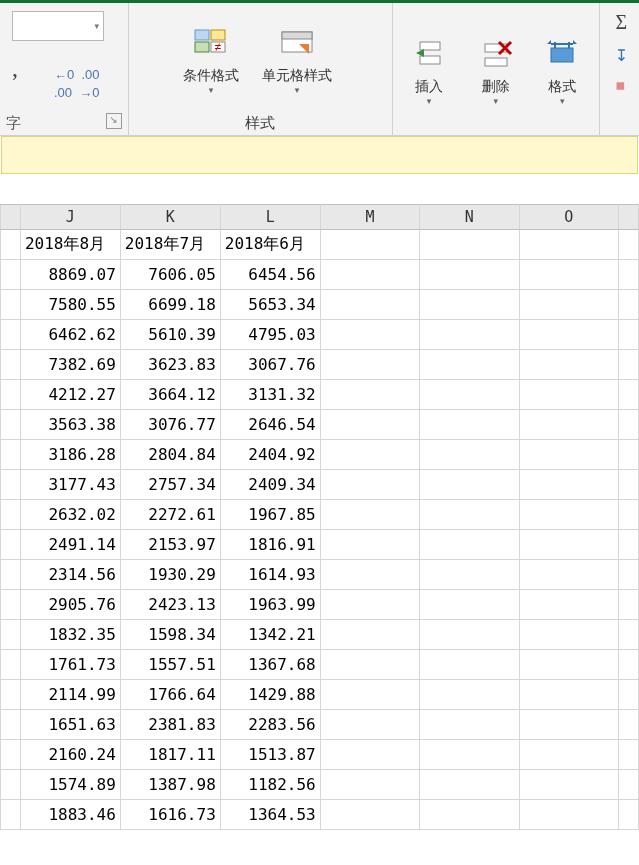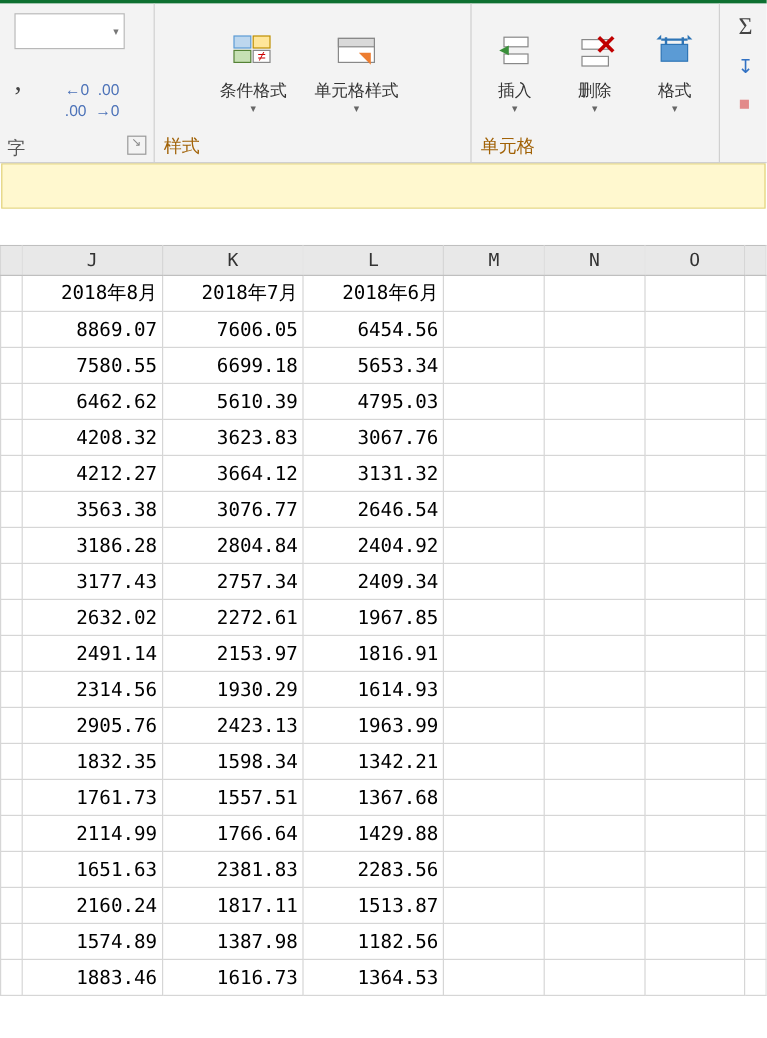--- a/index.html
+++ b/index.html
@@ -33,23 +33,23 @@
     padding: 4px 8px 2px 8px;
   }
   .group-content {
     flex: 1;
     display: flex;
     align-items: center;
     justify-content: center;
     gap: 10px;
   }
   .group-label {
-    text-align: left;
+    text-align: center;
     font-size: 15px;
-    color: #a16207;
+    color: #404040;
     padding-top: 2px;
     height: 20px;
     line-height: 20px;
   }
   .big-btn {
     display: flex;
     flex-direction: column;
     align-items: center;
     width: 56px;
     cursor: default;
@@ -131,21 +131,20 @@
     text-align: center;
     font-weight: normal;
     height: 24px;
     font-size: 15px;
     color:#333;
   }
   table.grid thead th { border-top: 1px solid #bfbfbf; border-bottom:1px solid #bfbfbf;}
   table.grid td.hdrcell {
     text-align: left;
     overflow: visible;
-    padding-left: 32px;
   }
   table.grid .col-narrow { width: 20px; }
   table.grid .col-data { width: 100px;}
   table.grid .col-std { width: 100px;}
   table.grid td[data-bind] { font-variant-numeric: tabular-nums;}
   svg { display:block; }
 </style>
 </head>
 <body>
 
@@ -233,21 +232,20 @@
             <line x1="24" y1="4" x2="24" y2="10" stroke="#2e75b6" stroke-width="2"></line>
             <line x1="6" y1="6" x2="28" y2="6" stroke="#2e75b6" stroke-width="2"></line>
             <polygon points="6,6 2,6 6,2" fill="#2e75b6"></polygon>
             <polygon points="28,6 32,6 28,2" fill="#2e75b6"></polygon>
           </svg>
         </span>
         <span class="lbl" data-bind="ribbon.cells.format">格式</span>
         <span class="drop-arrow">▾</span>
       </div>
     </div>
-    <div class="group-label" data-bind="ribbon.cells.label">单元格</div>
   </div>
 
   <div class="ribbon-group g-edit">
     <div class="stack">
       <span style="font-size:20px;font-family:'Times New Roman',serif;color:#444;" data-bind="ribbon.editing.sum">Σ</span>
       <span style="font-size:16px;color:#3171c3;" data-bind="ribbon.editing.fill">↧</span>
       <span style="font-size:14px;color:#e28a8a;transform:rotate(45deg);" data-bind="ribbon.editing.clear">◆</span>
     </div>
   </div>
 
@@ -317,21 +315,21 @@
           <td data-bind="sheet.rows.2.J">6462.62</td>
           <td data-bind="sheet.rows.2.K">5610.39</td>
           <td data-bind="sheet.rows.2.L">4795.03</td>
           <td></td>
           <td></td>
           <td></td>
           <td></td>
         </tr>
         <tr>
           <td></td>
-          <td data-bind="sheet.rows.4.J">4208.32</td>
+          <td data-bind="sheet.rows.4.J">7382.69</td>
           <td data-bind="sheet.rows.4.K">3623.83</td>
           <td data-bind="sheet.rows.4.L">3067.76</td>
           <td></td>
           <td></td>
           <td></td>
           <td></td>
         </tr>
         <tr>
           <td></td>
           <td data-bind="sheet.rows.5.J">4212.27</td>

